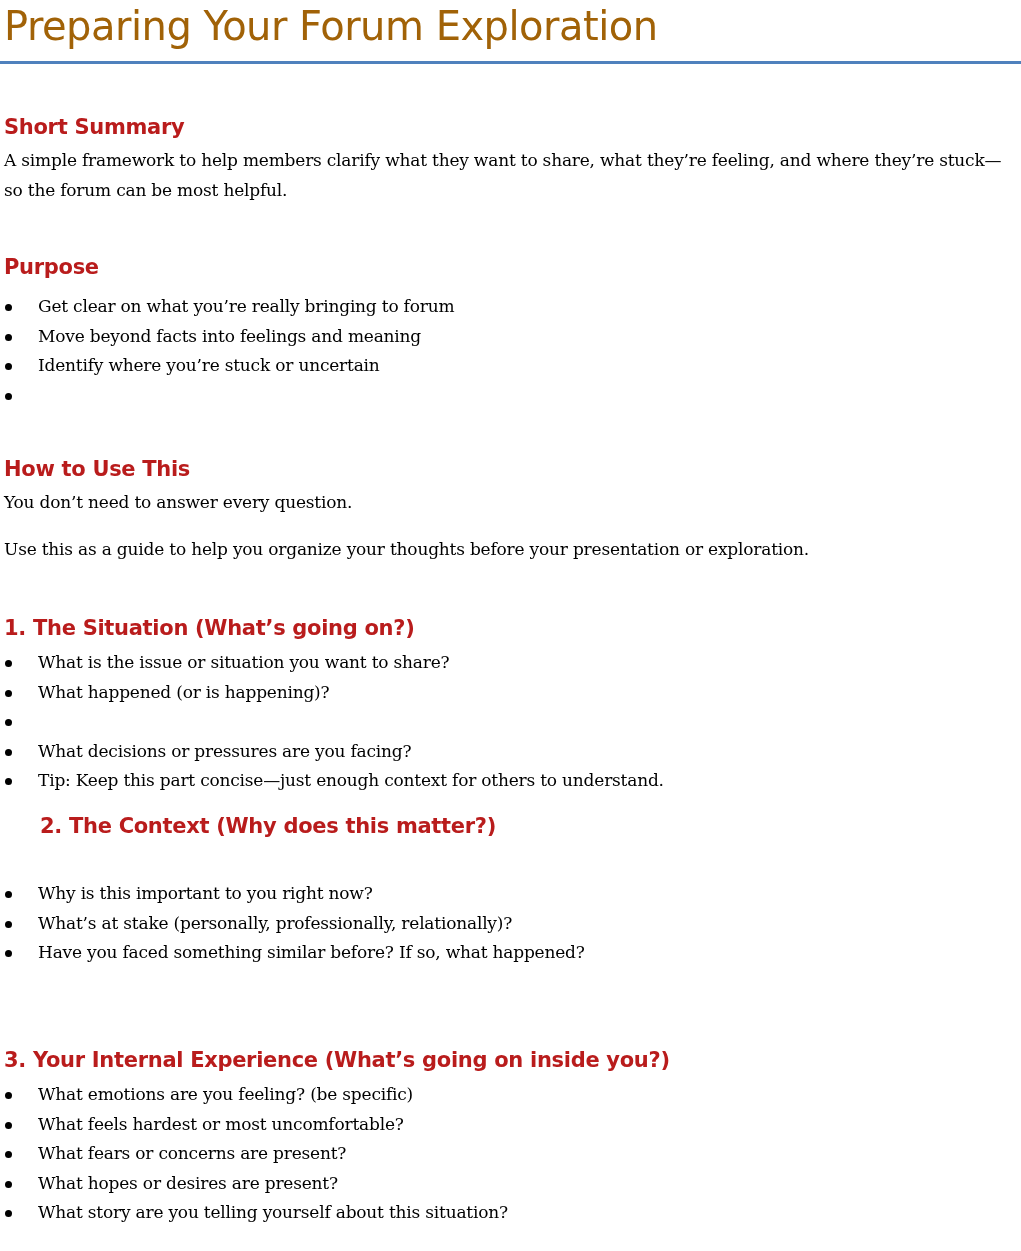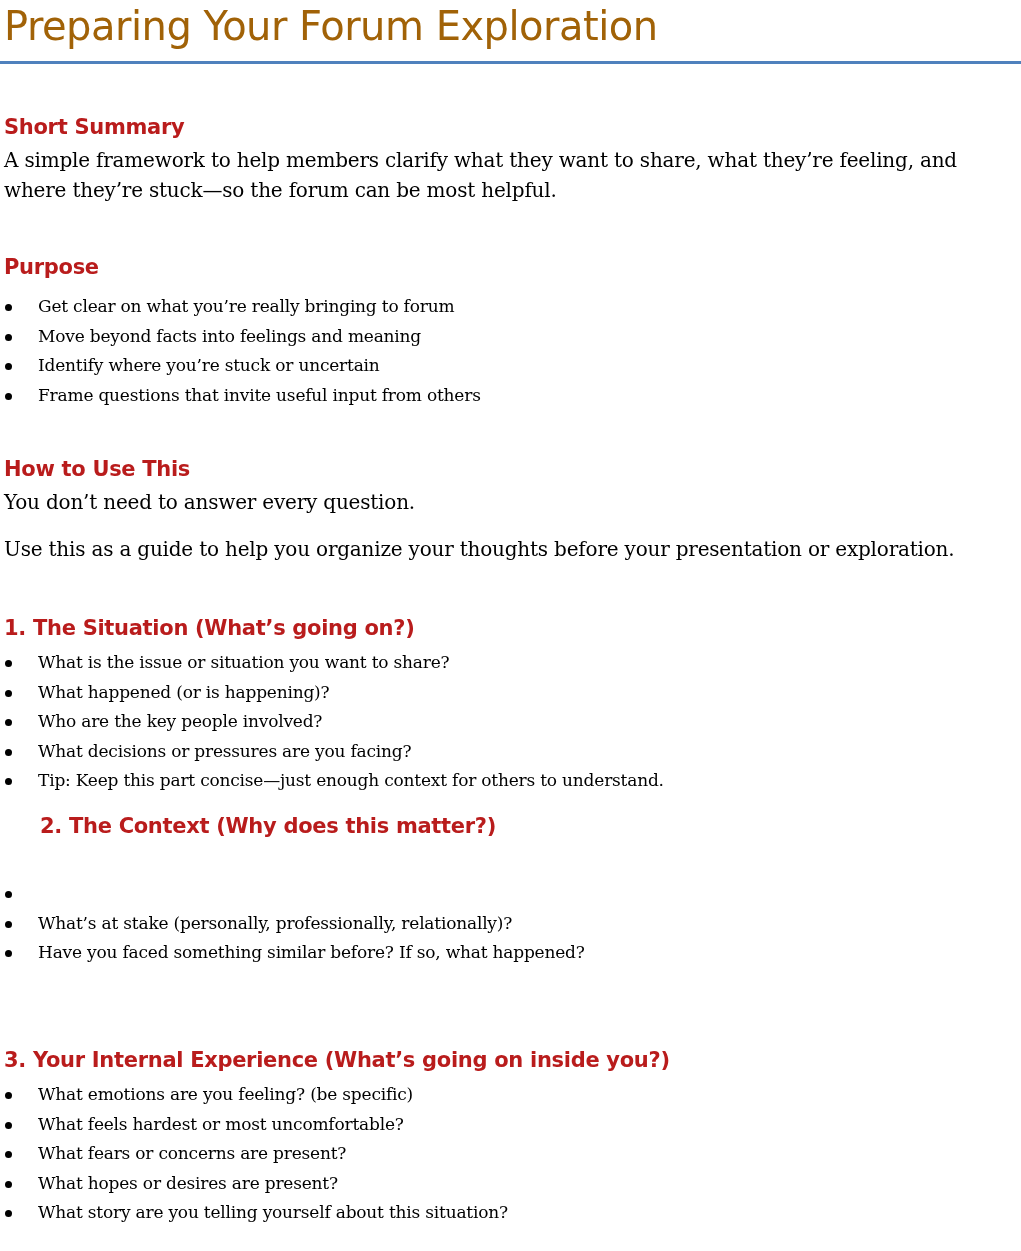--- a/index.html
+++ b/index.html
@@ -7,60 +7,60 @@
     .title {
       position: absolute; left: 4px; top: 0px;
       font-family: "DejaVu Sans", sans-serif;
       font-size: 40px; line-height: 52px; color: #a16207;
       letter-spacing: -0.5px; white-space: nowrap;
     }
     .rule { position: absolute; left: 0; top: 61px; width: 1021px; height: 3px; background: #4f81bd; }
     .h { position: absolute; left: 4px; font-family: "DejaVu Sans", sans-serif; font-weight: bold;
          font-size: 21px; line-height: 28px; color: #b91c1c; white-space: nowrap; letter-spacing: -0.3px; }
     .p { position: absolute; left: 4px; width: 1000px; font-family: "DejaVu Serif", serif;
-         font-size: 20px; line-height: 29.5px; color: #000; letter-spacing: -0.2px; }
+         font-size: 17px; line-height: 29.5px; color: #000; letter-spacing: -0.2px; }
     ul.b { position: absolute; left: 0; margin: 0; padding: 0; list-style: none;
            font-family: "DejaVu Serif", serif; font-size: 17px; color: #000; letter-spacing: -0.2px; }
     ul.b li { position: relative; height: 29.5px; line-height: 29.5px; padding-left: 38px; white-space: nowrap; }
     ul.b li .dot { position: absolute; left: 5px; top: 12px; width: 7px; height: 7px; border-radius: 50%; background: #000; }
   </style>
 </head>
 <body>
 
 <div>
   <div class="title">Preparing Your Forum Exploration</div>
   <div class="rule"></div>
 
   <div class="h" style="top:113px;">Short Summary</div>
   <div class="p" style="top:146px;">A simple framework to help members clarify what they want to share, what they’re feeling, and where they’re stuck—so the forum can be most helpful.</div>
 
   <div class="h" style="top:253px;">Purpose</div>
   <ul class="b" style="top:292px;">
     <li><span class="dot"></span><span>Get clear on what you’re really bringing to forum</span></li>
     <li><span class="dot"></span><span>Move beyond facts into feelings and meaning</span></li>
     <li><span class="dot"></span><span>Identify where you’re stuck or uncertain</span></li>
-    <li><span class="dot"></span><span>Frame questions that invite useful input from others</span></li>
+    <li><span class="dot"></span></li>
   </ul>
 
   <div class="h" style="top:455px;">How to Use This</div>
   <div class="p" style="top:488px;">You don’t need to answer every question.</div>
   <div class="p" style="top:535px;">Use this as a guide to help you organize your thoughts before your presentation or exploration.</div>
 
   <div class="h" style="top:614px;">1. The Situation (What’s going on?)</div>
   <ul class="b" style="top:648px;">
     <li><span class="dot"></span><span>What is the issue or situation you want to share?</span></li>
     <li><span class="dot"></span><span>What happened (or is happening)?</span></li>
-    <li><span class="dot"></span><span>Who are the key people involved?</span></li>
+    <li><span class="dot"></span></li>
     <li><span class="dot"></span><span>What decisions or pressures are you facing?</span></li>
     <li><span class="dot"></span><span>Tip: Keep this part concise—just enough context for others to understand.</span></li>
   </ul>
 
   <div class="h" style="top:812px;margin-left:36px;">2. The Context (Why does this matter?)</div>
   <ul class="b" style="top:879px;">
-    <li><span class="dot"></span></li>
+    <li><span class="dot"></span><span>Why is this important to you right now?</span></li>
     <li><span class="dot"></span><span>What’s at stake (personally, professionally, relationally)?</span></li>
     <li><span class="dot"></span><span>Have you faced something similar before? If so, what happened?</span></li>
   </ul>
 
   <div class="h" style="top:1046px;">3. Your Internal Experience (What’s going on inside you?)</div>
   <ul class="b" style="top:1080px;">
     <li><span class="dot"></span><span>What emotions are you feeling? (be specific)</span></li>
     <li><span class="dot"></span><span>What feels hardest or most uncomfortable?</span></li>
     <li><span class="dot"></span><span>What fears or concerns are present?</span></li>
     <li><span class="dot"></span><span>What hopes or desires are present?</span></li>

